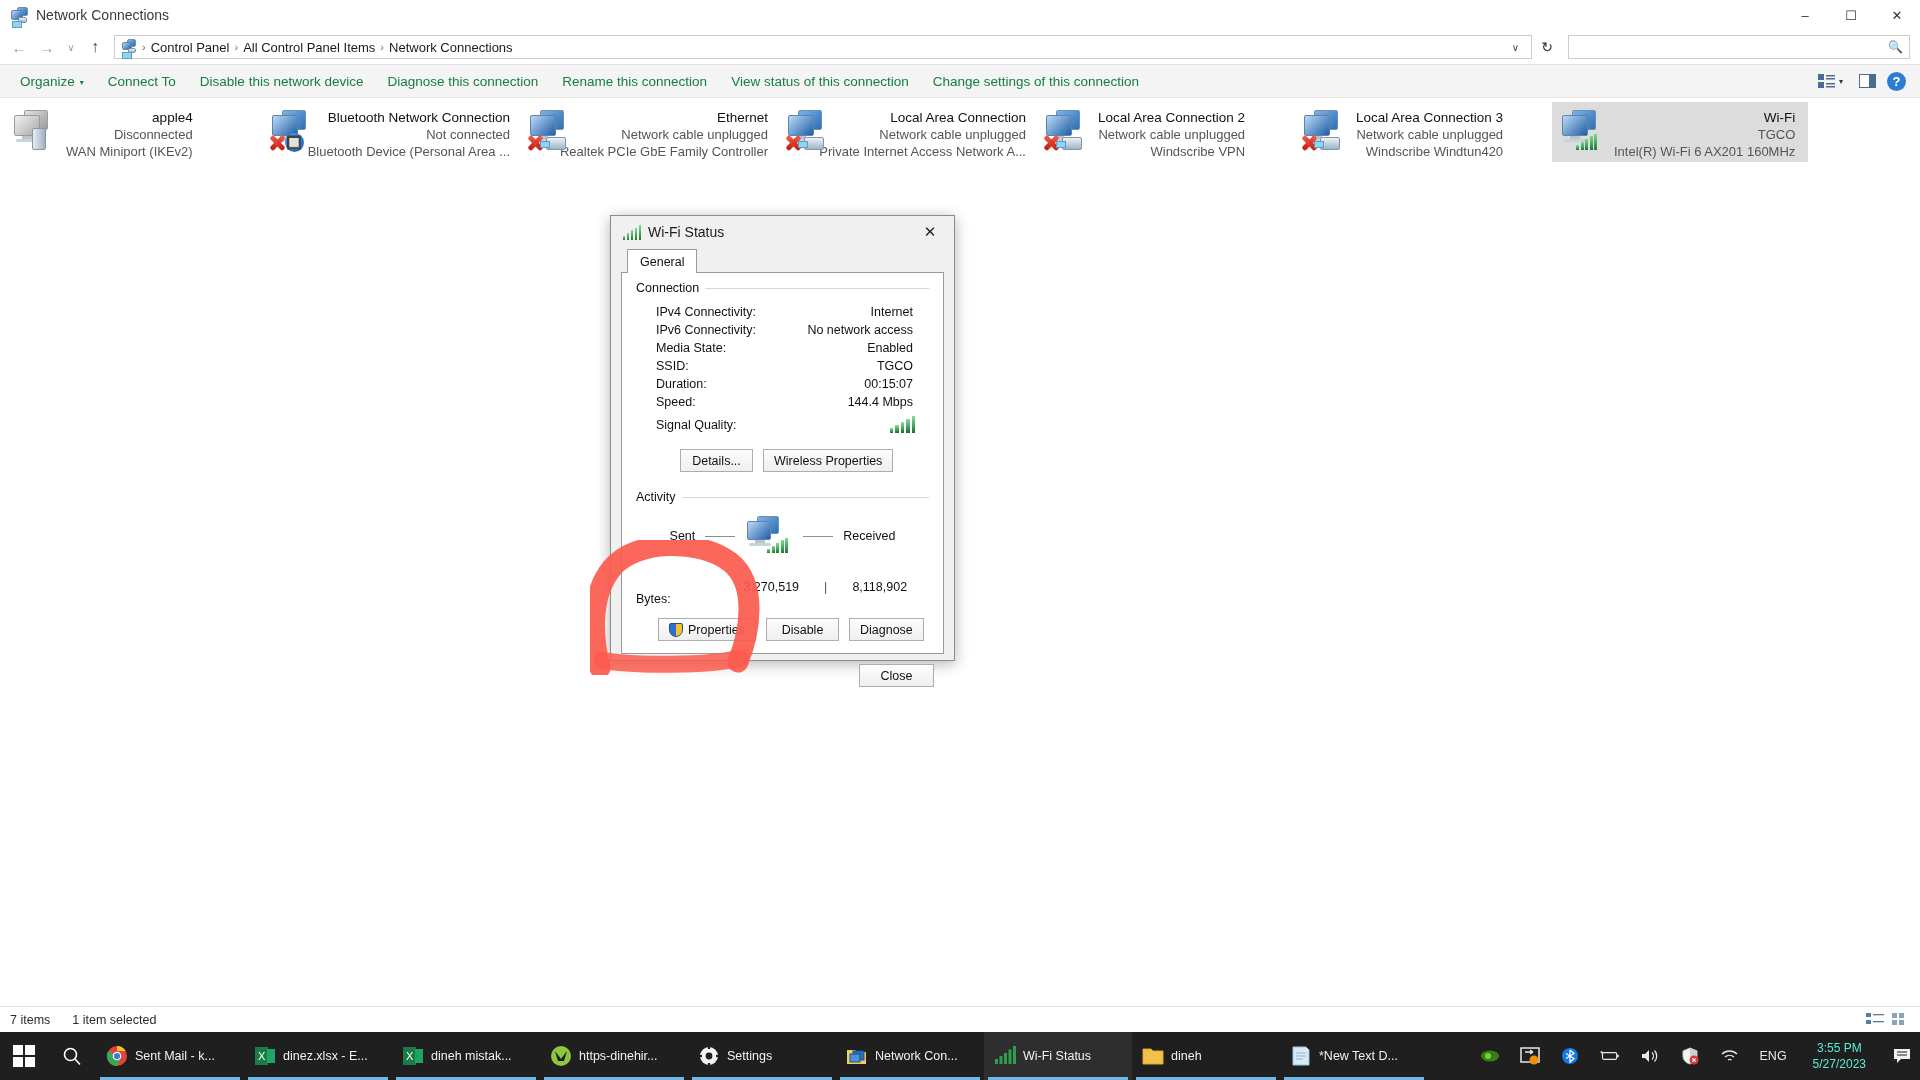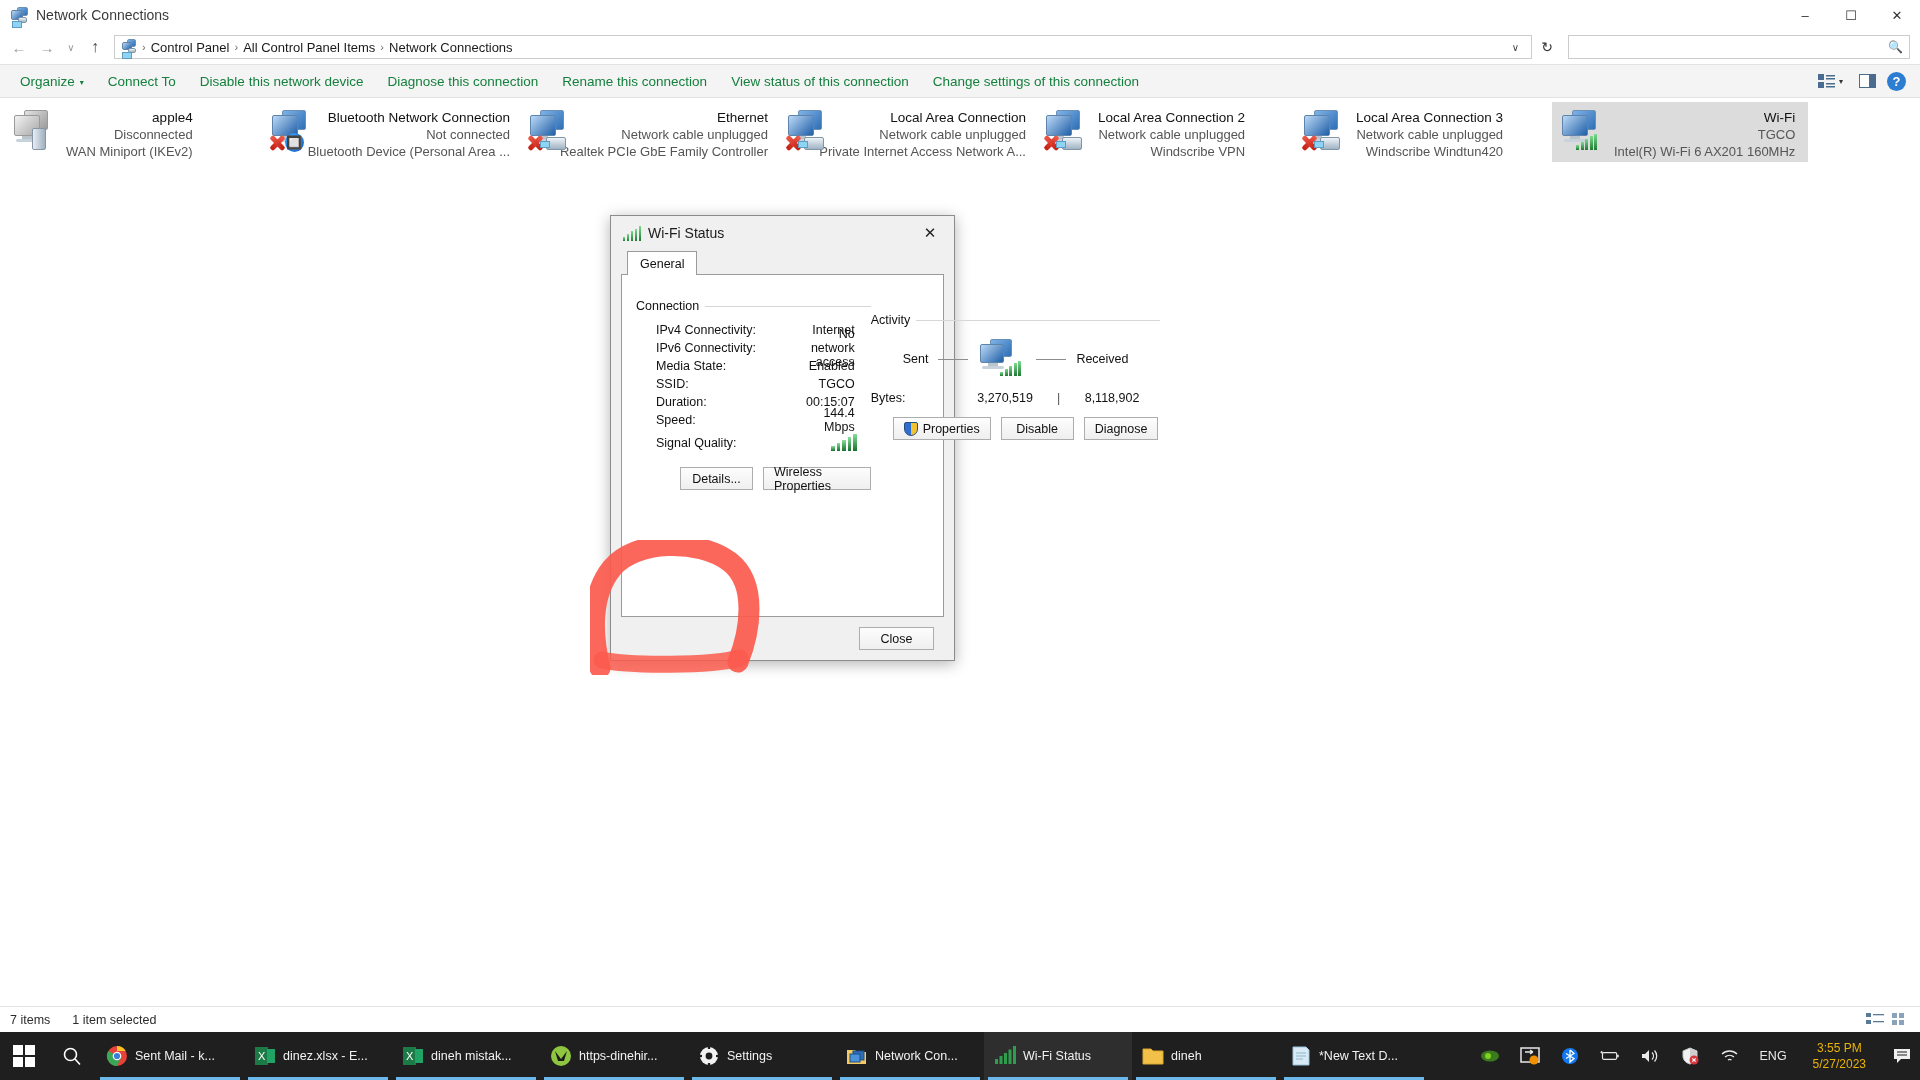--- a/index.html
+++ b/index.html
@@ -97,21 +97,21 @@
   .dlg-title .dt-ico { width: 18px; height: 15px; display:flex; align-items:flex-end; gap:1.5px; margin-right:7px; }
   .dlg-title .dt-ico i { display:block; width:2.8px; background: linear-gradient(#7ddc8f,#1f7a33); }
   .dlg-title-text { font-size: 14px; color: #1b1b1b; }
   .dlg-close { margin-left: auto; width: 44px; height: 32px; display:flex; align-items:center; justify-content:center;
                font-size: 15px; color: #222; }
 
   .dlg-body { flex: 1; padding: 0 10px 10px 10px; display:flex; flex-direction:column; }
   .tabstrip { display: flex; padding-left: 6px; }
   .tab { font-size: 12.5px; padding: 5px 12px 4px; background: #fff; border: 1px solid #9a9a9a;
          border-bottom: none; position: relative; top: 1px; color:#111; }
-  .tabpanel { flex: 1; border: 1px solid #9a9a9a; background: #fff; padding: 24px 14px; display:flex; flex-direction:row; }
+  .tabpanel { flex: 1; border: 1px solid #9a9a9a; background: #fff; padding: 8px 14px; display:flex; flex-direction:column; }
 
   .group { margin-bottom: 4px; }
   .group-head { display: flex; align-items: center; gap: 6px; font-size: 12.5px; color: #111; }
   .group-head .line { flex: 1; height: 1px; background: #d7d7d7; }
   .rows { padding: 8px 0 0 20px; }
   .row { display: flex; align-items: center; font-size: 12.5px; color: #111; height: 18px; }
   .row .lbl { width: 150px; }
   .row .val { flex: 1; text-align: right; padding-right: 16px; }
   .sigbars { margin-left:auto; margin-right: 14px; display:flex; align-items:flex-end; gap:2px; height:16px; }
   .sigbars i { display:block; width:3.5px; background: linear-gradient(#86e09a,#17702c); }
@@ -122,21 +122,21 @@
   .shield { width: 14px; height: 14px; position: relative; flex:none; }
   .shield::before { content:''; position:absolute; inset:0; border-radius: 2px 2px 7px 7px;
       background: linear-gradient(90deg,#2f6fd0 50%, #f2c230 50%); border:1px solid #24507f; }
 
   .activity { margin-top: 14px; }
   .act-diagram { display:flex; align-items:center; justify-content:center; gap: 10px; padding: 12px 0 4px; }
   .act-label { font-size: 12.5px; color: #111; }
   .dash { width: 30px; height: 1px; background: #8d8d8d; }
   .pcicon { width: 48px; height: 40px; position: relative; }
   .bytes-row { display:flex; align-items:center; font-size: 12.5px; color:#111; padding-top: 8px; }
-  .bytes-row .lbl { width: 86px; }
+  .bytes-row .lbl { width: 86px; margin-top: 24px; }
   .bytes-row .sent { flex:1; text-align:center; }
   .bytes-row .mid { width: 10px; text-align:center; color:#555; }
   .bytes-row .recv { flex:1; text-align:center; }
 
   .bottom-btns { display:flex; gap: 10px; padding: 12px 2px 0 22px; }
   .dlg-footer { display:flex; justify-content:flex-end; padding: 10px 10px 0 0; }
   .dlg-footer .btn { min-width: 75px; }
 
   
   #annot { position: absolute; left: 590px; top: 540px; width: 175px; height: 135px; pointer-events:none; }
@@ -147,21 +147,21 @@
   .tb-search { width: 48px; height: 48px; display:flex; align-items:center; justify-content:center; color:#fff; font-size:19px;}
   .tb-item { height: 48px; min-width: 148px; max-width: 160px; display: flex; align-items: center; gap: 7px;
              padding: 0 10px; position: relative; color: #f2f2f2; font-size: 12.5px; }
   .tb-item.active { background: #2e2e2e; }
   .tb-item::after { content:''; position:absolute; left: 4px; right: 4px; bottom: 0; height: 3px; background: #6cb8ea; }
   .tb-item .lab { white-space: nowrap; overflow: hidden; text-overflow: ellipsis; }
   .tb-ico { width: 22px; height: 22px; position: relative; flex:none; }
   .tray { margin-left: auto; display:flex; align-items:center; gap: 20px; padding-right: 8px; color:#fff; }
   .tray-ico { width: 20px; height: 20px; position: relative; display:flex; align-items:center; justify-content:center;
               font-size: 14px; color: #e9e9e9; }
-  .clock { font-size: 12px; color:#eab308; text-align:center; line-height:16px; padding: 0 6px; }
+  .clock { font-size: 12px; color:#5eead4; text-align:center; line-height:16px; padding: 0 6px; }
 </style>
 </head>
 <body>
 
 <div id="explorer">
 
   <div class="titlebar">
     <span class="tb-icon">
       <span class="mon-back" style="left:7px;top:1px;width:11px;height:9px;"></span>
       <span class="mon-front" style="left:1px;top:4px;width:12px;height:10px;"></span>

